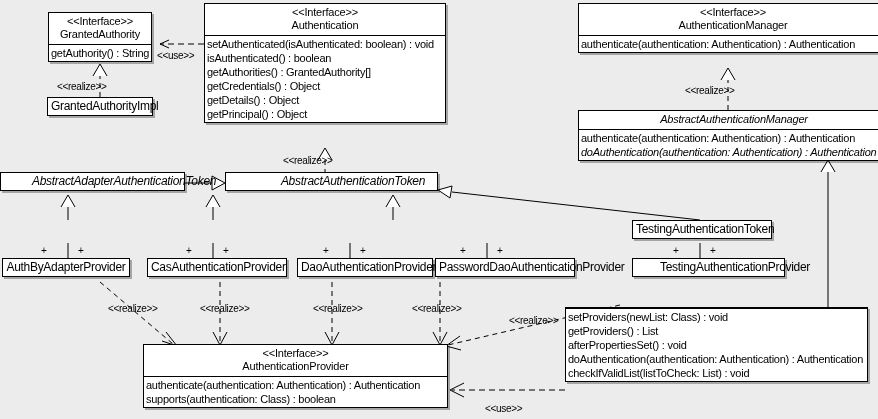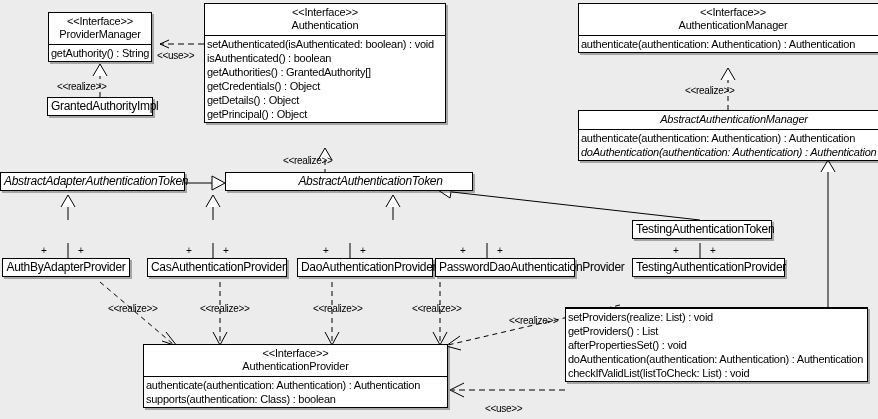--- a/index.html
+++ b/index.html
@@ -221,21 +221,21 @@
     
     <g>
       <line x1="828" y1="307" x2="828" y2="172" stroke="#000" stroke-width="1"></line>
       <path d="M 821 172 L 828 160 L 835 172" fill="#ffffff" stroke="#000000" stroke-width="1"></path>
     </g>
   </svg>
 
   <div class="uml-class" style="left:48px; top:12px; width:104px;">
     <div class="hdr">
       <span class="stereo">&lt;&lt;Interface&gt;&gt;</span>
-      <span class="cname">ProviderManager</span>
+      <span class="cname">GrantedAuthority</span>
     </div>
     <div class="sep"></div>
     <div class="ops">
       <div class="op">getAuthority() : String</div>
     </div>
   </div>
 
   <div class="uml-class" style="left:47px; top:97px; width:106px;">
     <div class="simple-title">GrantedAuthorityImpl</div>
   </div>
@@ -271,25 +271,25 @@
     <div class="hdr">
       <span class="cname abstract">AbstractAuthenticationManager</span>
     </div>
     <div class="sep"></div>
     <div class="ops">
       <div class="op">authenticate(authentication: Authentication) : Authentication</div>
       <div class="op abstract">doAuthentication(authentication: Authentication) : Authentication</div>
     </div>
   </div>
 
-  <div class="uml-class" style="left:0px; top:172px; width:185px;">
+  <div class="uml-class" style="left:0px; top:172px; width:185px;padding-left:28px;">
     <div class="simple-title abstract">AbstractAdapterAuthenticationToken</div>
   </div>
 
-  <div class="uml-class" style="left:225px; top:172px; width:248px;padding-left:43px;">
+  <div class="uml-class" style="left:225px; top:172px; width:213px;padding-left:43px;">
     <div class="simple-title abstract">AbstractAuthenticationToken</div>
   </div>
 
 
 
 
   <div class="uml-class" style="left:632px; top:220px; width:140px;">
     <div class="simple-title">TestingAuthenticationToken</div>
   </div>
 
@@ -302,40 +302,40 @@
   </div>
 
   <div class="uml-class" style="left:297px; top:258px; width:136px;">
     <div class="simple-title">DaoAuthenticationProvider</div>
   </div>
 
   <div class="uml-class" style="left:435px; top:258px; width:140px;">
     <div class="simple-title">PasswordDaoAuthenticationProvider</div>
   </div>
 
-  <div class="uml-class" style="left:632px; top:258px; width:153px;">
+  <div class="uml-class" style="left:632px; top:258px; width:153px;padding-left:24px;">
     <div class="simple-title">TestingAuthenticationProvider</div>
   </div>
 
   <div class="uml-class" style="left:143px; top:344px; width:305px;">
     <div class="hdr">
       <span class="stereo">&lt;&lt;Interface&gt;&gt;</span>
       <span class="cname">AuthenticationProvider</span>
     </div>
     <div class="sep"></div>
     <div class="ops">
       <div class="op">authenticate(authentication: Authentication) : Authentication</div>
       <div class="op">supports(authentication: Class) : boolean</div>
     </div>
   </div>
 
   <div class="uml-class" style="left:565px; top:307px; width:303px;">
     <div class="sep"></div>
     <div class="ops">
-      <div class="op">setProviders(realize: List) : void</div>
+      <div class="op">setProviders(newList: Class) : void</div>
       <div class="op">getProviders() : List</div>
       <div class="op">afterPropertiesSet() : void</div>
       <div class="op">doAuthentication(authentication: Authentication) : Authentication</div>
       <div class="op">checkIfValidList(listToCheck: List) : void</div>
     </div>
   </div>
 
   <div class="edge-label" style="left:157px; top:50px;">&lt;&lt;use&gt;&gt;</div>
 
   <div class="edge-label" style="left:57px; top:81px;">&lt;&lt;realize&gt;&gt;</div>

